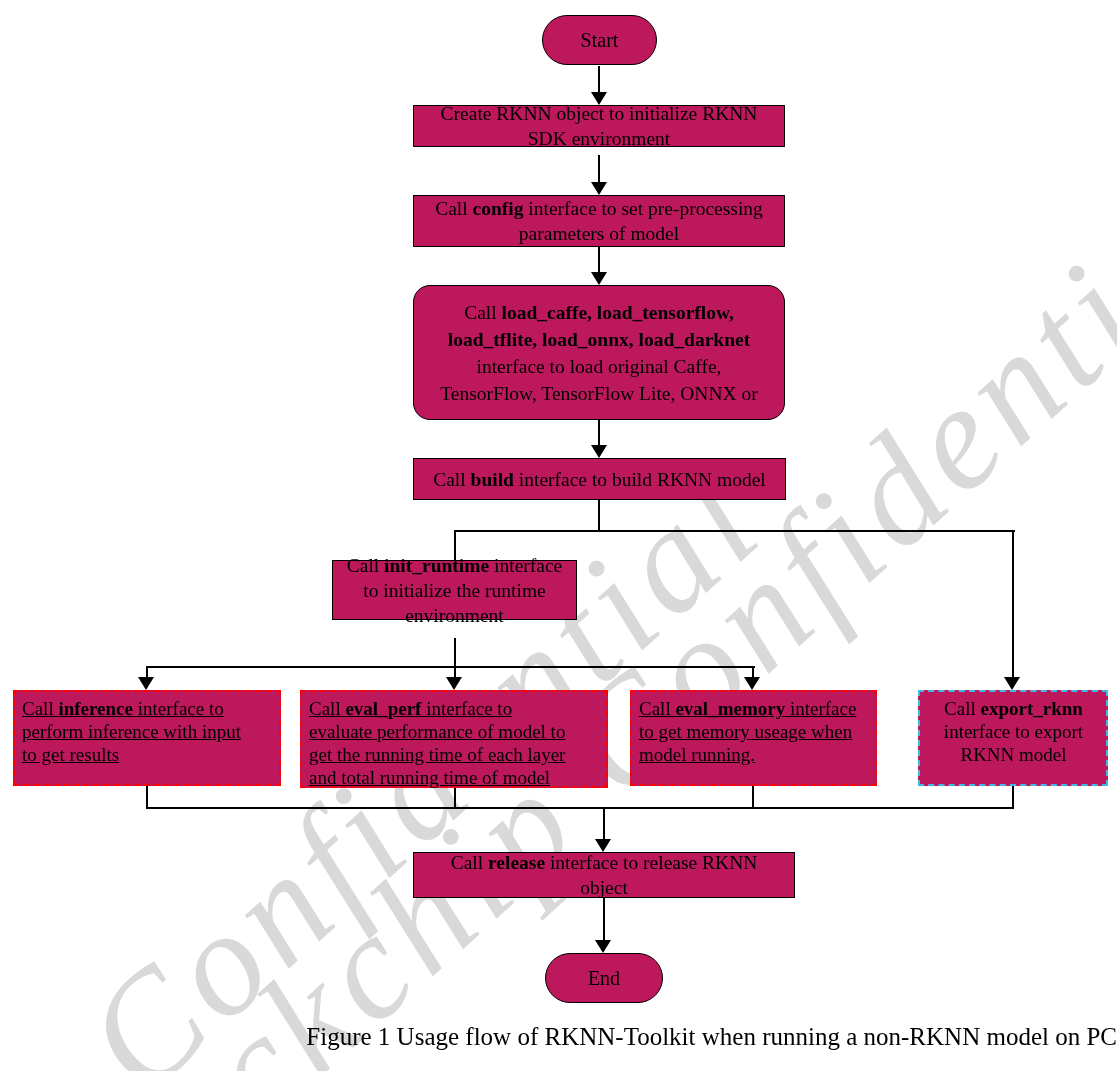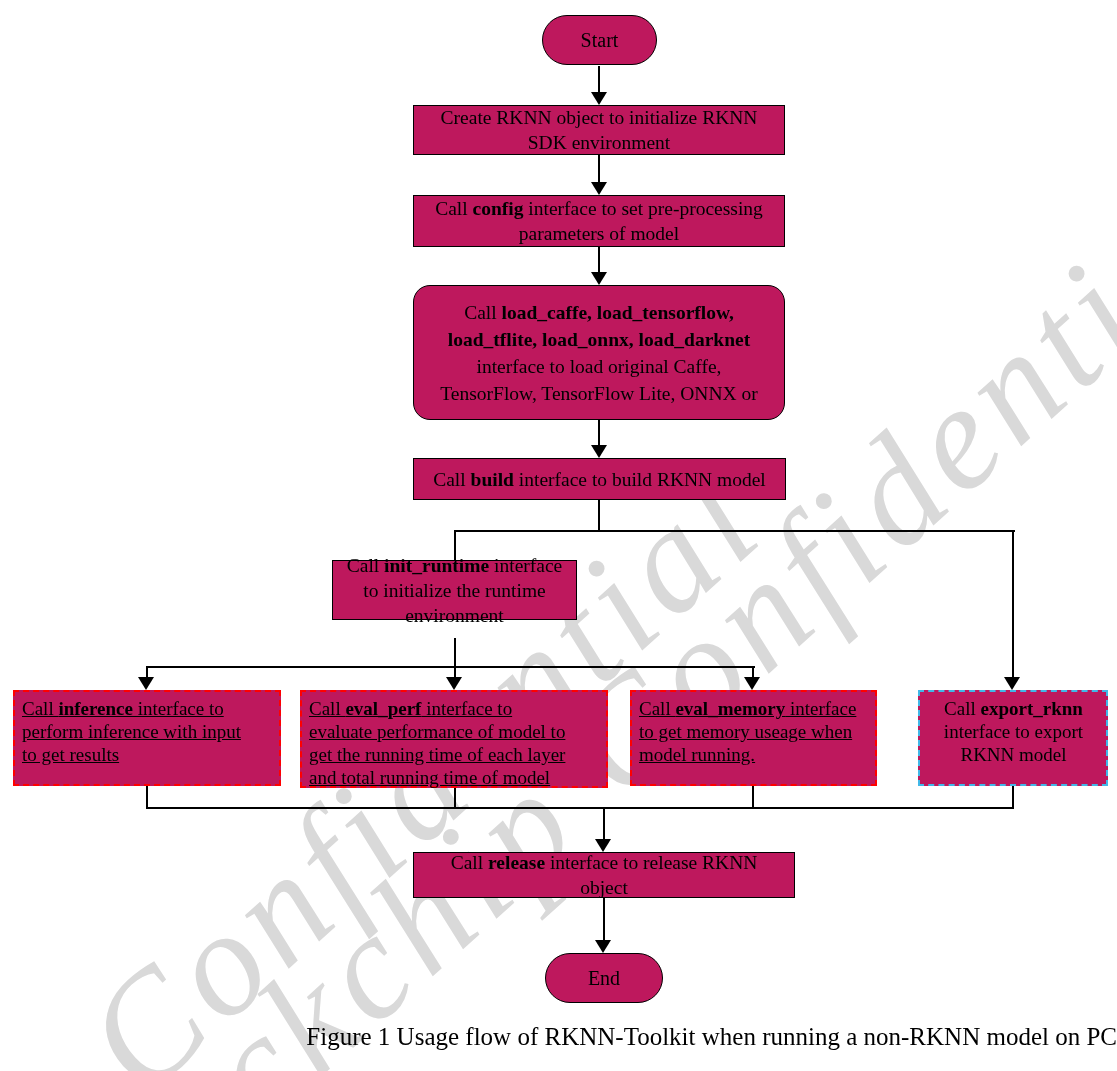--- a/index.html
+++ b/index.html
@@ -130,21 +130,21 @@
   <div class="v" style="left:603px;top:807px;height:33px"></div>
   <div class="arr" style="left:595px;top:839px"></div>
 
   <div class="v" style="left:603px;top:898px;height:43px"></div>
   <div class="arr" style="left:595px;top:940px"></div>
 
   <div class="node term" style="left:542px;top:15px;width:115px;height:50px">
     <span>Start</span>
   </div>
 
-  <div class="node box" style="left:413px;top:105px;width:372px;height:50px">
+  <div class="node box" style="left:413px;top:105px;width:372px;height:42px">
       <div><span>Create RKNN object to initialize RKNN</span></div>
       <div><span>SDK environment</span></div>
     </div>
 
   <div class="node box" style="left:413px;top:195px;width:372px;height:52px">
       <div><span>Call </span><b>config</b><span> interface to set pre-processing</span></div>
       <div><span>parameters of model</span></div>
     </div>
 
   <div class="node box load-box" style="left:413px;top:285px;width:372px;height:135px">

